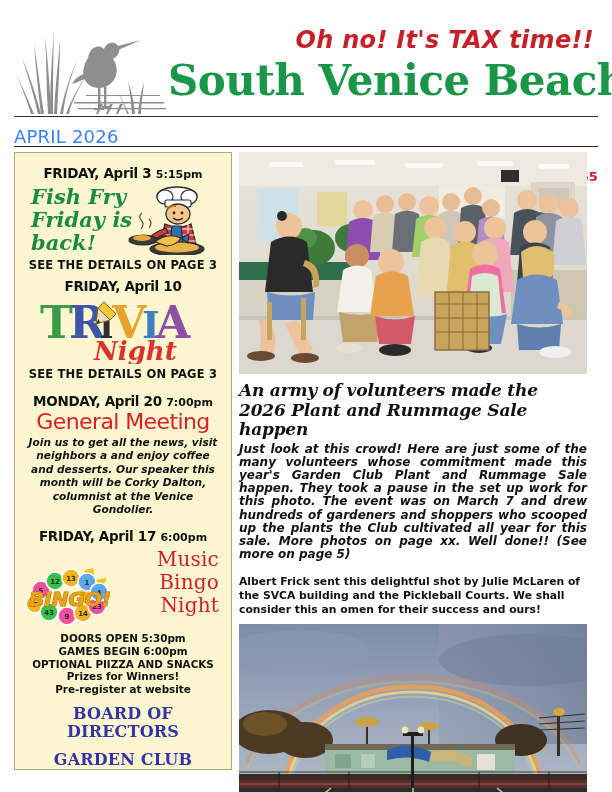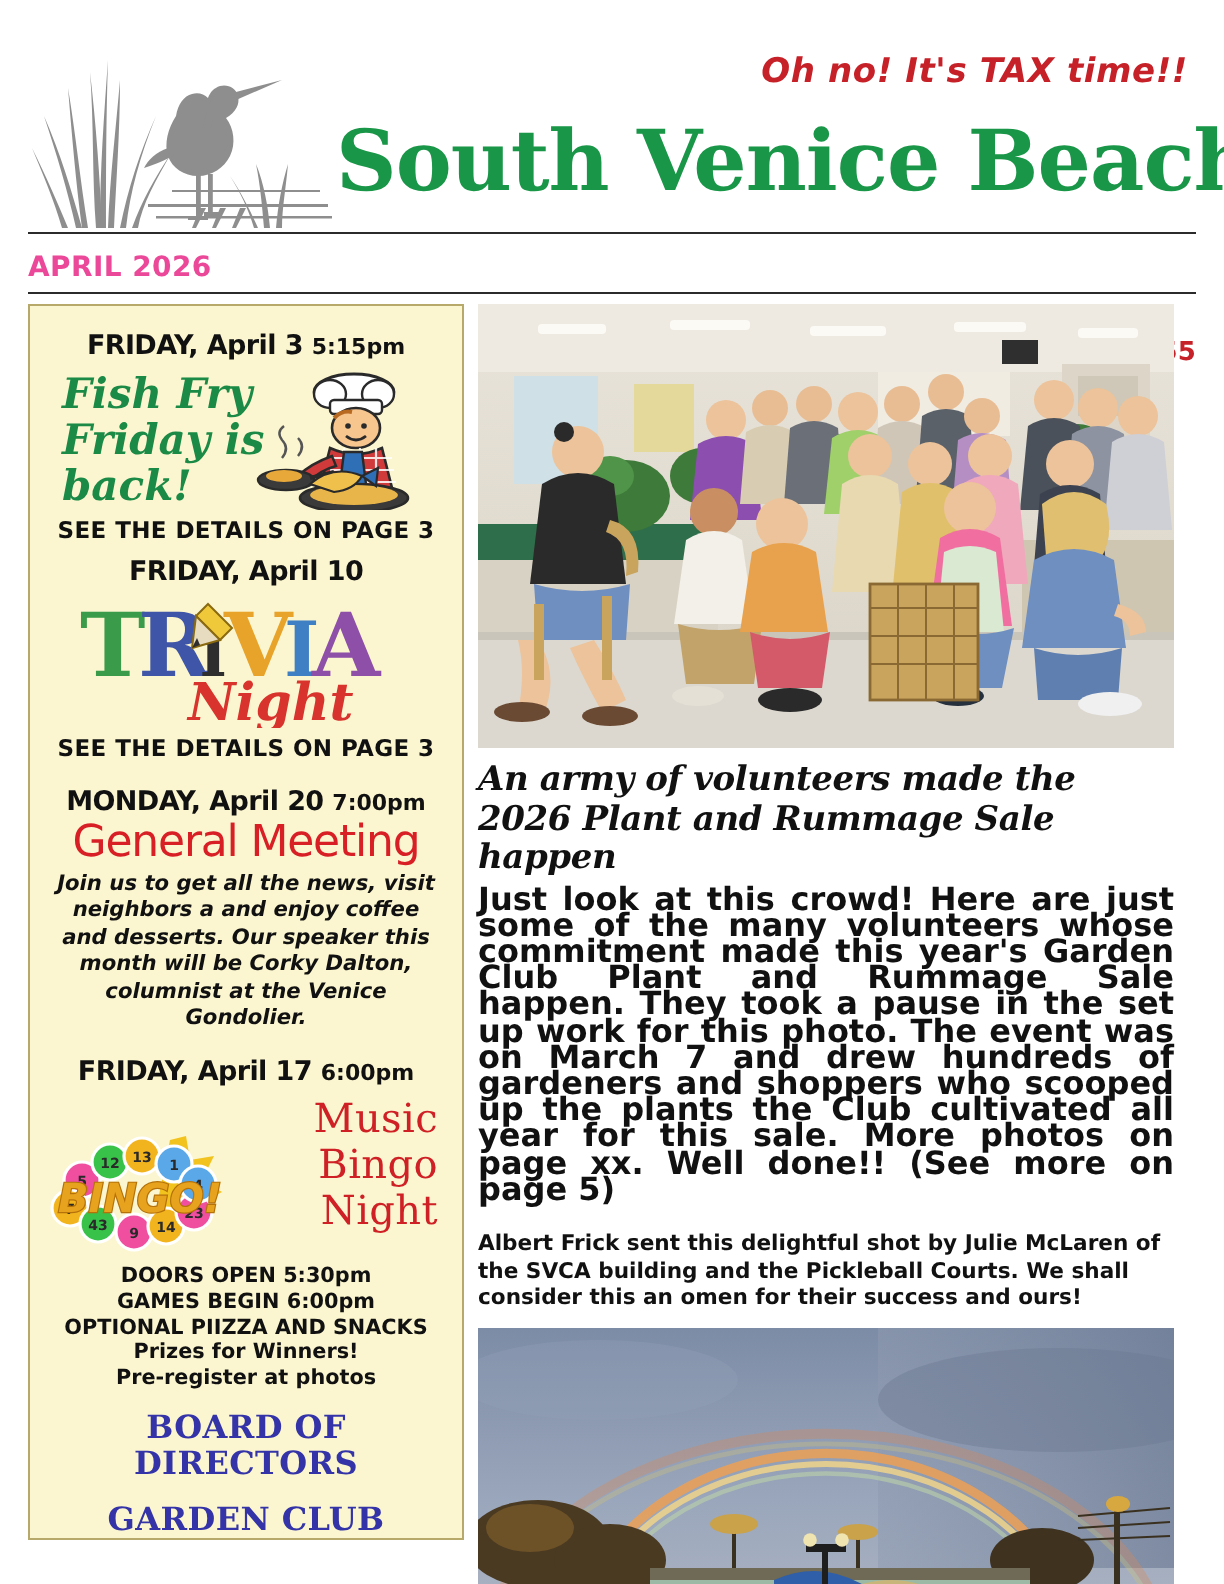--- a/index.html
+++ b/index.html
@@ -13,42 +13,42 @@
   .page{position:relative;width:612px;height:792px;}
 
   
   .masthead{position:relative;height:118px;}
   .heron{position:absolute;left:14px;top:18px;width:160px;height:100px;}
   .tax-line{
     position:absolute;right:18px;top:26px;
     color:#c62128;
     font-family:"DejaVu Sans",sans-serif;
     font-weight:bold;font-style:italic;
-    font-size:17px;letter-spacing:.3px;
+    font-size:24px;letter-spacing:.3px;
     white-space:nowrap;
   }
   .paper-title{
     position:absolute;left:168px;top:58px;right:14px;
     color:#1a9648;
     font-family:"DejaVu Serif",serif;
     font-weight:bold;
     font-size:42px;
     line-height:46px;
     letter-spacing:-.5px;
     text-align:right;
     white-space:nowrap;
   }
   .rule-top{
     position:absolute;left:14px;right:14px;top:116px;
     border-top:1.5px solid #2b2b2b;
   }
   .dateline{
     position:absolute;left:14px;top:126px;
     font-family:"DejaVu Sans",sans-serif;
-    font-weight:bold;font-size:14px;color:#ec4899;
+    font-weight:normal;font-size:18px;color:#3b82f6;
     letter-spacing:.2px;
   }
   .tagline{
     position:absolute;right:14px;top:127px;
     font-family:"DejaVu Sans",sans-serif;
     font-weight:bold;font-size:13px;color:#c62128;
     letter-spacing:.1px;white-space:nowrap;margin-top:42px;
   }
   .rule-bot{
     position:absolute;left:14px;right:14px;top:146px;
@@ -156,22 +156,23 @@
   .headline{
     font-family:"DejaVu Serif",serif;
     font-weight:bold;font-style:italic;
     font-size:17px;line-height:19.5px;color:#111;
     margin:7px 0 3px 0;
     letter-spacing:-.2px;
   }
   .article{
     font-family:"DejaVu Sans",sans-serif;
     font-weight:bold;
-    font-size:16px;line-height:13.2px;color:#111;
+    font-size:12px;line-height:13.2px;color:#111;
     text-align:justify;
+    font-style:italic;
   }
   .article2{
     font-family:"DejaVu Sans",sans-serif;
     font-weight:bold;
     font-size:10.8px;line-height:13.6px;color:#111;
     margin-top:14px;margin-bottom:8px;
   }
 
   
   svg{display:block;}
@@ -370,21 +371,21 @@
           <span>Bingo</span>
           <span>Night</span>
         </div>
       </div>
 
       <div class="bingo-lines">
         <div>DOORS OPEN 5:30pm</div>
         <div>GAMES BEGIN 6:00pm</div>
         <div>OPTIONAL PIIZZA AND SNACKS</div>
         <div>Prizes for Winners!</div>
-        <div>Pre-register at photos</div>
+        <div>Pre-register at website</div>
       </div>
 
       <div class="club">
         <div class="club-name">BOARD OF DIRECTORS</div>
       </div>
       <div class="club">
         <div class="club-name">GARDEN CLUB</div>
 
       </div>
 

